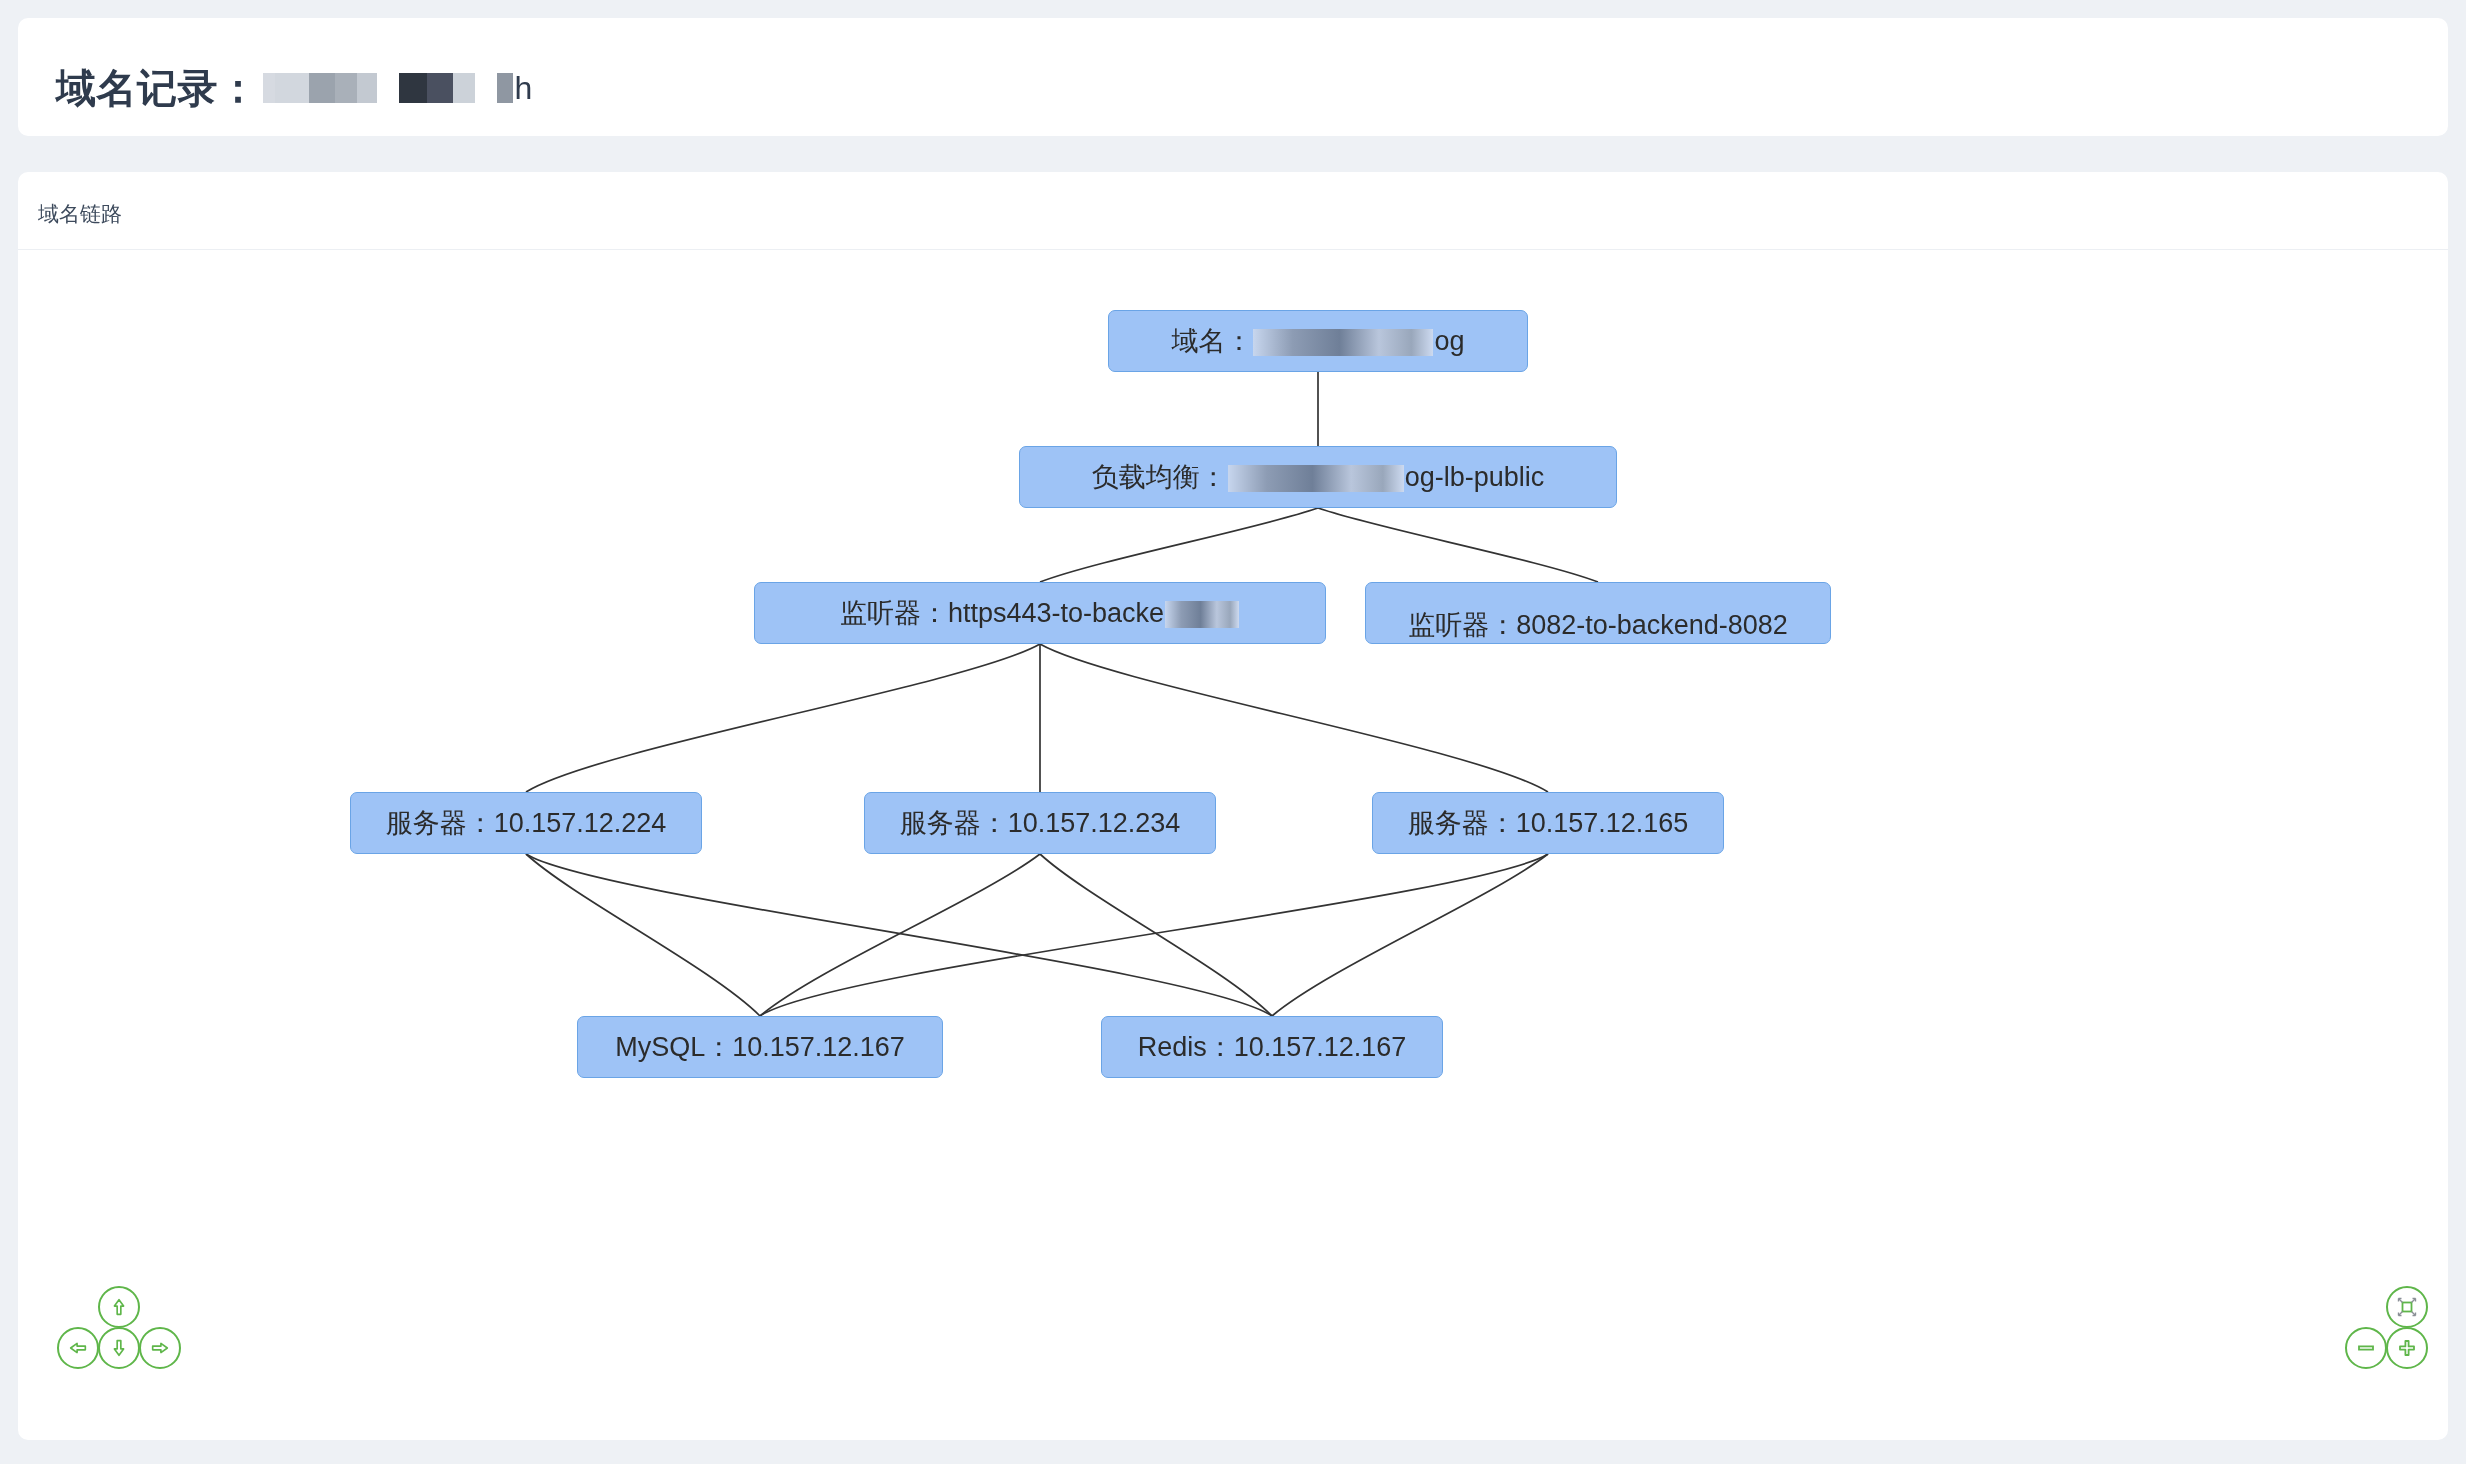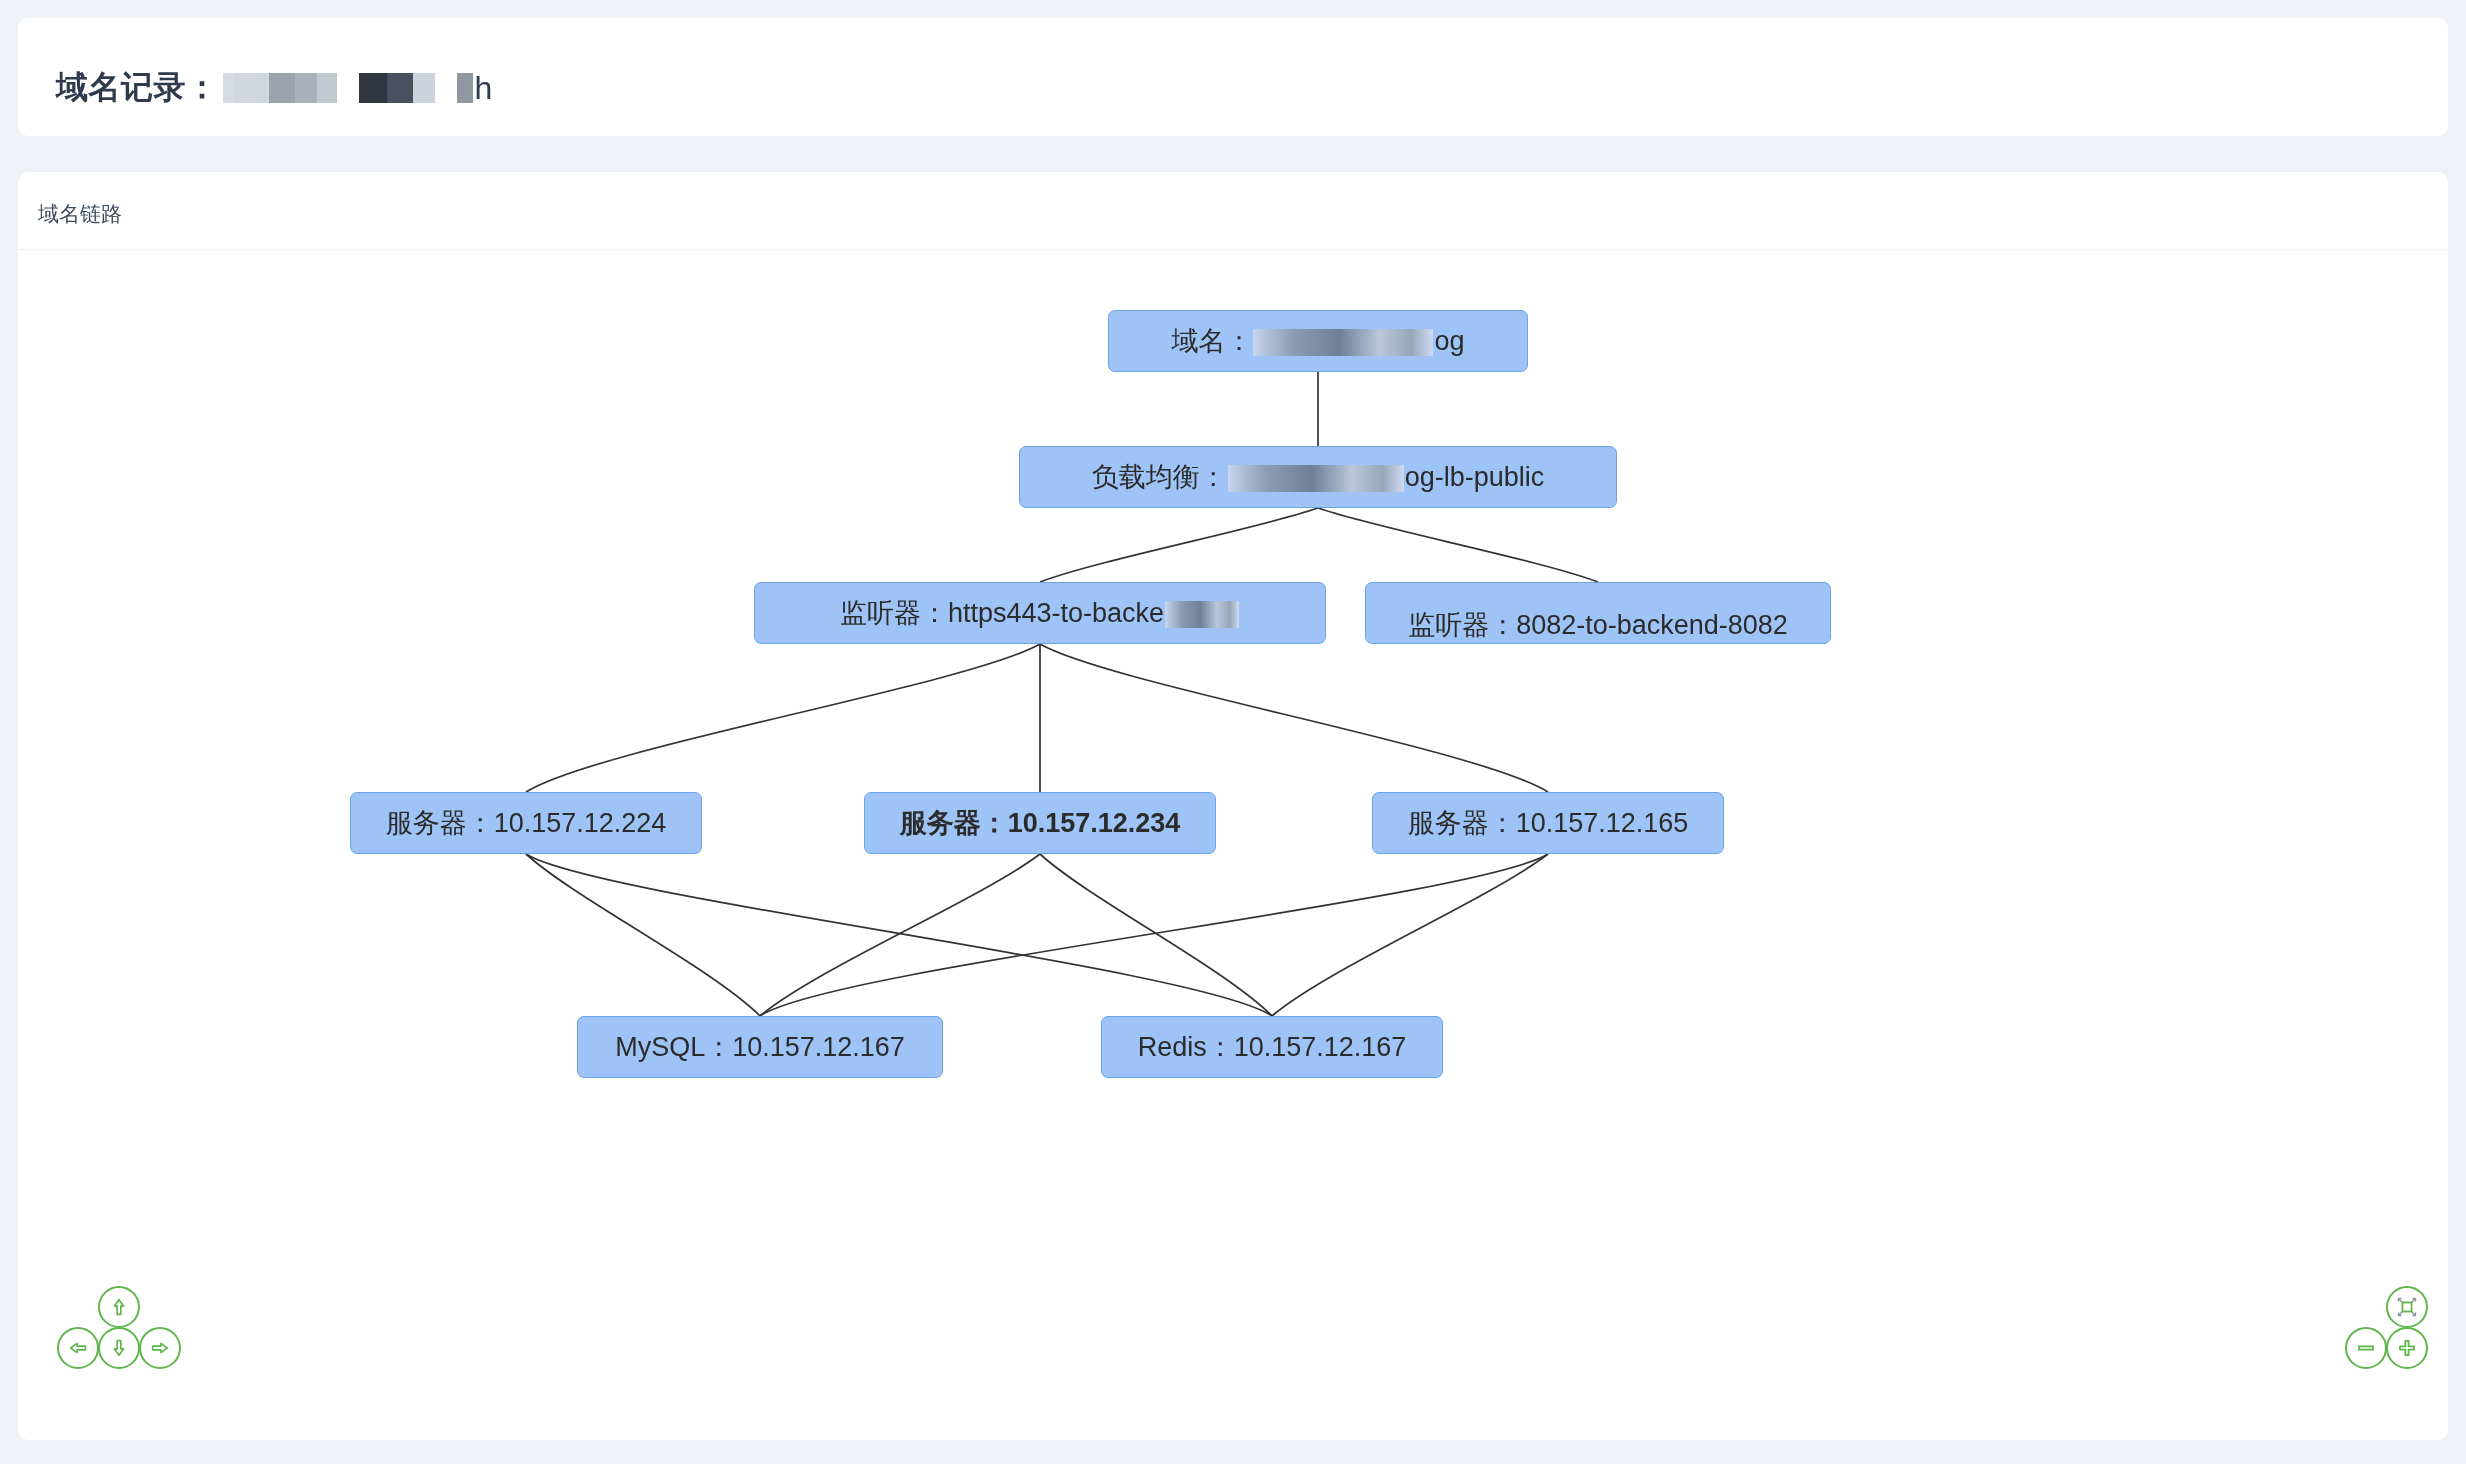--- a/index.html
+++ b/index.html
@@ -29,21 +29,21 @@
   }
   .header-title-row {
     position: absolute;
     left: 38px;
     top: 48px;
     display: flex;
     align-items: center;
     height: 44px;
   }
   .header-title-label {
-    font-size: 32px;
+    font-size: 40px;
     font-weight: bold;
     color: #2f3b4d;
     letter-spacing: .5px;
     white-space: nowrap;
   }
   .redact-group {
     display: flex;
     align-items: center;
     gap: 0;
     margin-left: 4px;
@@ -201,21 +201,21 @@
         </div>
         <div class="node" style="left: 1022px; top: 332px; width: 572px; background: rgb(158, 195, 246); border-color: rgb(106, 164, 230);">
           <span><span class="node-text">监听器：</span><span class="node-text">https443-to-backe</span><span class="node-inline-redact" style="width: 74px; background: linear-gradient(90deg, rgb(199, 214, 238) 0%, rgb(141, 156, 180) 22%, rgb(111, 127, 152) 48%, rgb(185, 198, 220) 70%, rgb(153, 167, 187) 88%, rgb(205, 218, 240) 100%);"></span></span>
         </div>
         <div class="node" style="left: 1580px; top: 332px; width: 466px; background: rgb(158, 195, 246); border-color: rgb(106, 164, 230); align-items: flex-end;">
           <span><span class="node-text">监听器：</span><span class="node-text">8082-to-backend-8082</span></span>
         </div>
         <div class="node" style="left: 508px; top: 542px; width: 352px; background: rgb(158, 195, 246); border-color: rgb(106, 164, 230);">
           <span><span class="node-text">服务器：</span><span class="node-text">10.157.12.224</span></span>
         </div>
-        <div class="node" style="left: 1022px; top: 542px; width: 352px; background: rgb(158, 195, 246); border-color: rgb(106, 164, 230); font-weight: bold;">
+        <div class="node" style="left: 1022px; top: 542px; width: 352px; background: rgb(158, 195, 246); border-color: rgb(106, 164, 230);">
           <span><span class="node-text">服务器：</span><span class="node-text">10.157.12.234</span></span>
         </div>
         <div class="node" style="left: 1530px; top: 542px; width: 352px; background: rgb(158, 195, 246); border-color: rgb(106, 164, 230); justify-content: center;">
           <span><span class="node-text">服务器：</span><span class="node-text">10.157.12.165</span></span>
         </div>
         <div class="node" style="left: 742px; top: 766px; width: 366px; background: rgb(158, 195, 246); border-color: rgb(106, 164, 230);">
           <span><span class="node-text">MySQL：</span><span class="node-text">10.157.12.167</span></span>
         </div>
         <div class="node" style="left: 1254px; top: 766px; width: 342px; background: rgb(158, 195, 246); border-color: rgb(106, 164, 230); text-align: right;">
           <span><span class="node-text">Redis：</span><span class="node-text">10.157.12.167</span></span>

